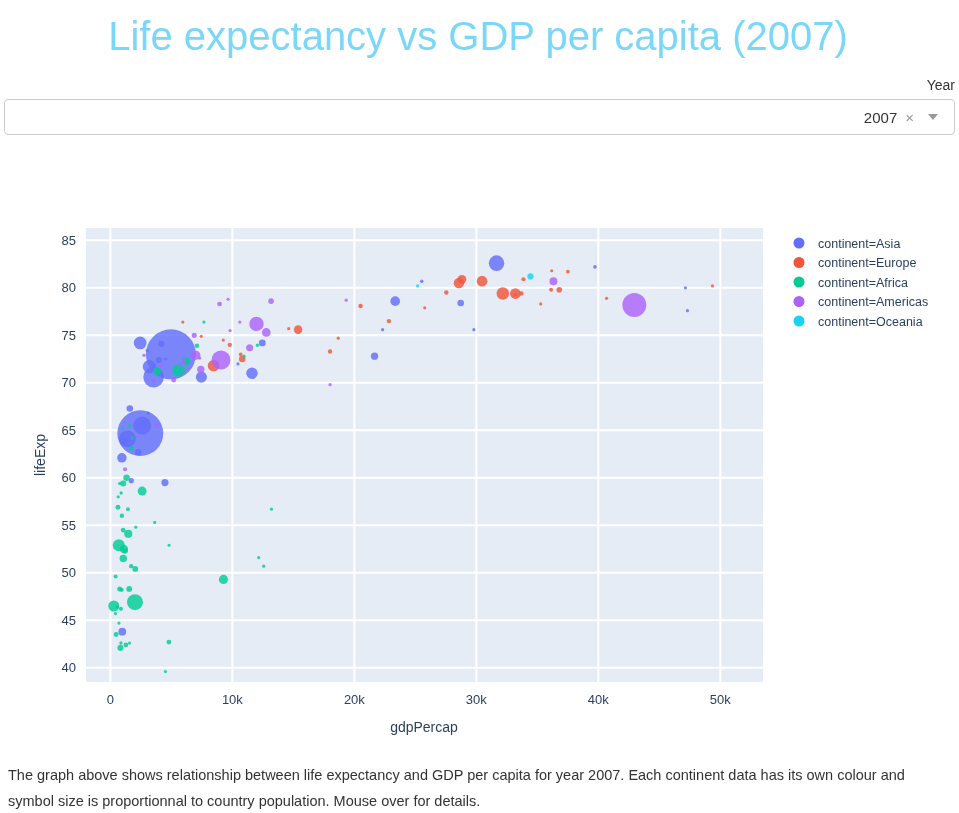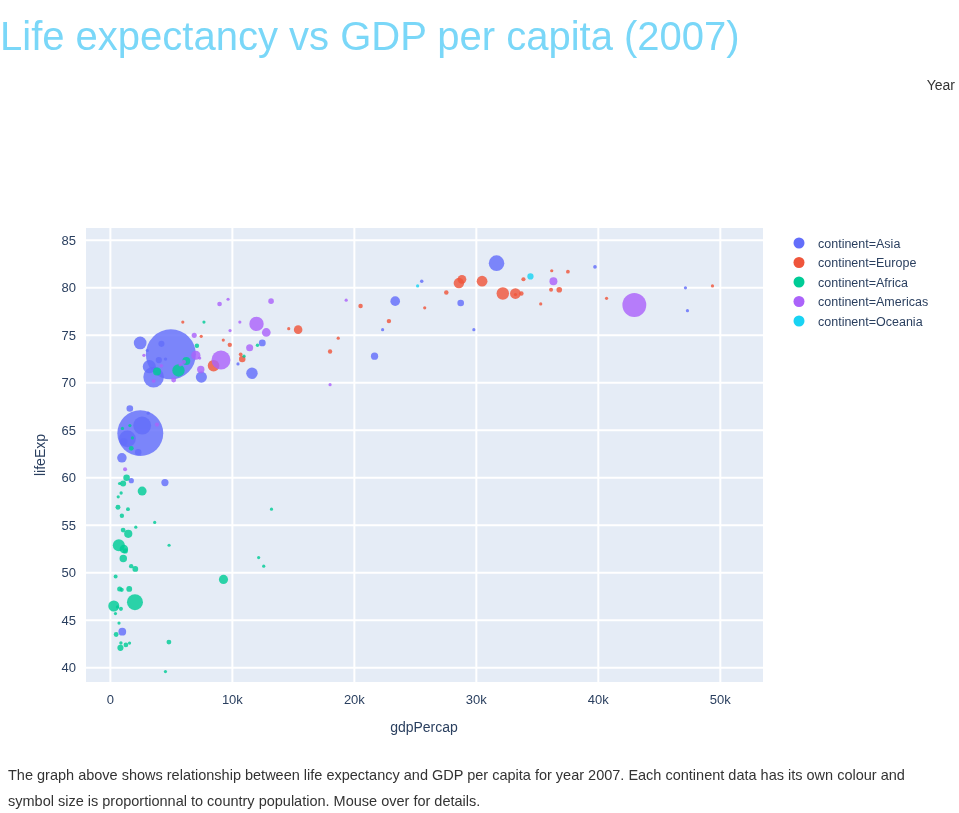--- a/index.html
+++ b/index.html
@@ -11,21 +11,21 @@
     width: 959px;
     height: 813px;
     font-family: "Liberation Sans", sans-serif;
     color: #2a3f5f;
     position: relative;
     overflow: hidden;
   }
 
   
   .page-title {
-    text-align: left;
+    text-align: center;
     font-size: 40px;
     font-weight: normal;
     color: #7ad7f8;
     margin: 0;
     padding: 11px 3px 0 0;
     line-height: 50px;
     letter-spacing: 0px;
   }
 
   
@@ -102,20 +102,27 @@
     font-family: "Liberation Sans", sans-serif;
   }
 </style>
 </head>
 <body>
 
 <h1 class="page-title">Life expectancy vs GDP per capita (2007)</h1>
 
 <div class="control-block">
   <div class="control-label">Year</div>
+  <div class="dropdown">
+    <span class="dropdown-value">2007</span>
+    <span class="dropdown-clear">×</span>
+    <span class="dropdown-caret">
+      <span class="caret-tri"></span>
+    </span>
+  </div>
 </div>
 
 <div class="figure">
   <svg class="fig-svg" width="959" height="590" viewBox="0 0 959 590">
 
     <rect id="plot-bg" x="86" y="68" width="677" height="454" fill="#e5ecf6"></rect>
     <g id="grid-layer">
         <line x1="110.3963963963964" x2="110.3963963963964" y1="68" y2="522" stroke="#ffffff" stroke-width="2"></line>
         <line x1="232.3783783783784" x2="232.3783783783784" y1="68" y2="522" stroke="#ffffff" stroke-width="2"></line>
         <line x1="354.36036036036035" x2="354.36036036036035" y1="68" y2="522" stroke="#ffffff" stroke-width="2"></line>

